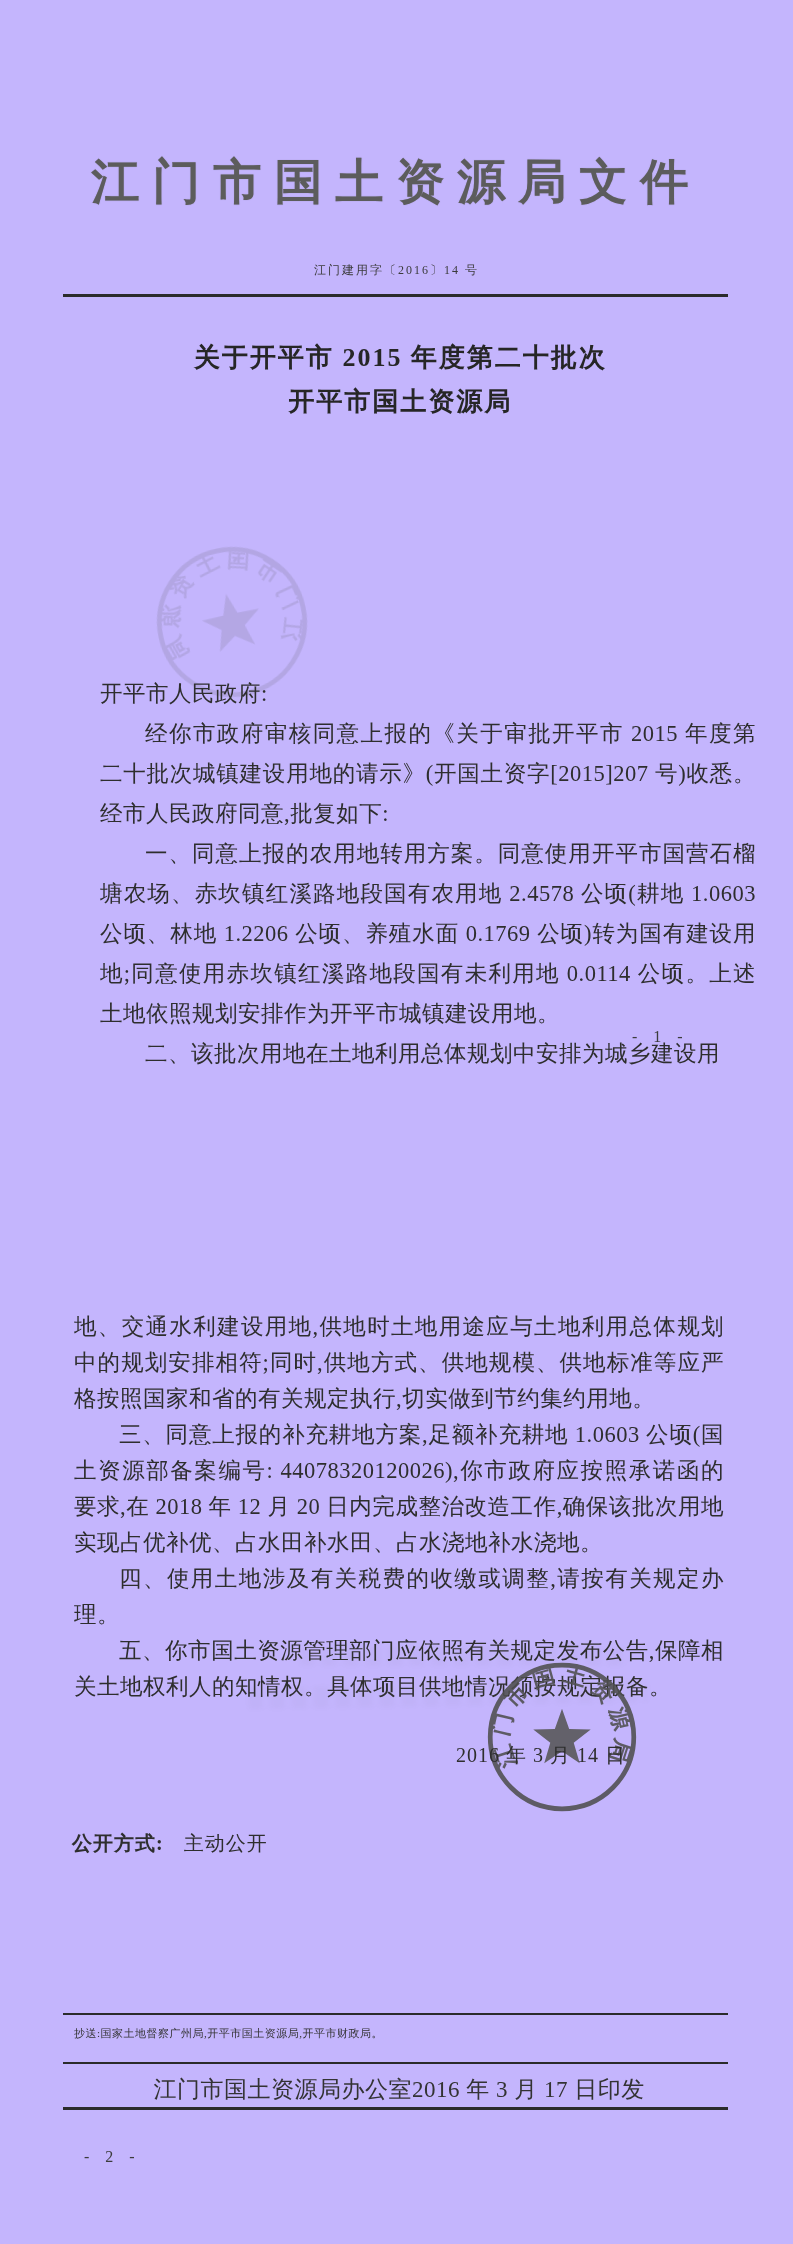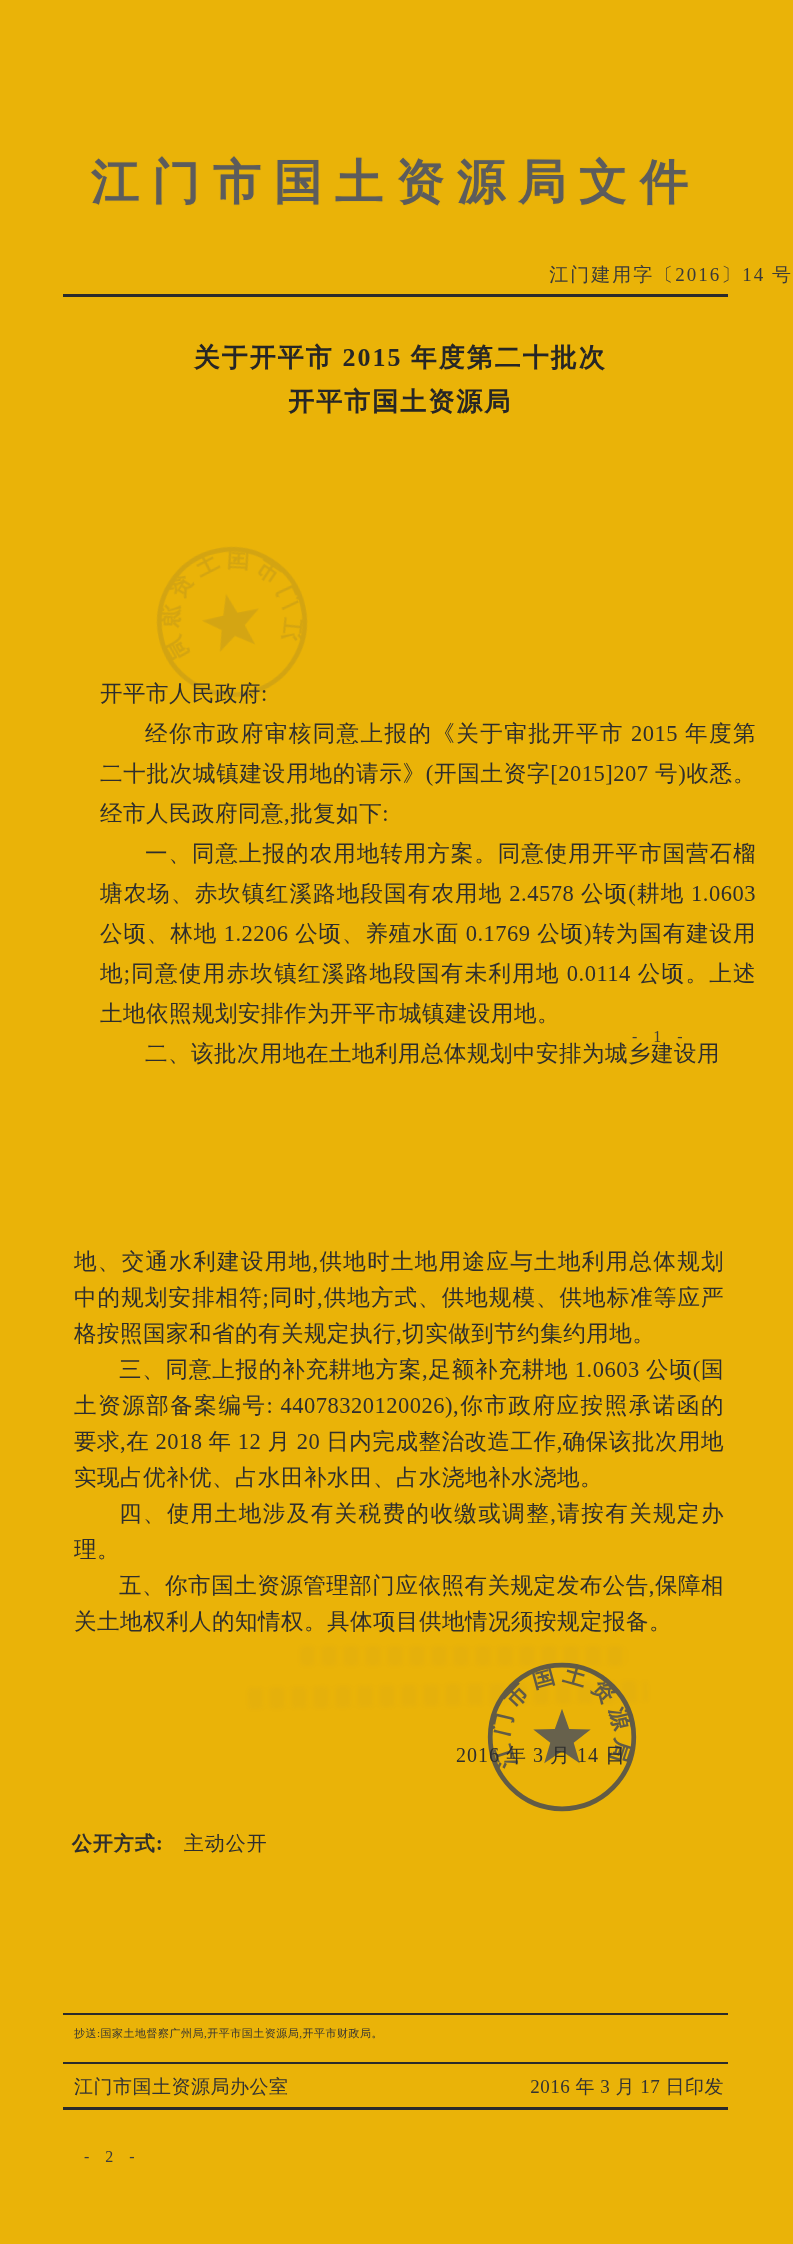--- a/index.html
+++ b/index.html
@@ -1,59 +1,59 @@
 <!DOCTYPE html>
 <html><head>
 <meta charset="utf-8">
 <style>
   html,body{margin:0;padding:0;background:#e8e8e8;}
   .scan{
     position:relative;
     width:793px;height:2244px;
     margin:0 auto;
-    background:#eab308;
+    background:#c4b5fd;
     font-family:"Liberation Serif","DejaVu Serif",serif;
     color:#2f2f2f;
     overflow:hidden;
   }
   
   .masthead{
     position:absolute;top:150px;left:0;right:0;
     text-align:center;
     font-size:48px;font-weight:bold;
     letter-spacing:13px;
     color:#5c5c5c;
     text-shadow:0 0 1px rgba(90,90,90,.4);
     white-space:nowrap;
   }
   .doc-number{
     position:absolute;top:262px;left:0;right:0;
-    text-align:right;
-    font-size:19px;color:#3a3a3a;
+    text-align:center;
+    font-size:12px;color:#3a3a3a;
     letter-spacing:2px;
   }
   .rule{
     position:absolute;left:63px;width:665px;background:#2b2b2b;
   }
   .rule-head{top:294px;height:3px;}
   .doc-title{
     position:absolute;top:336px;left:8px;right:0;
     text-align:center;
     font-size:26px;font-weight:bold;color:#262626;
     line-height:44px;letter-spacing:2px;
   }
   .body-text{
     position:absolute;
     font-size:22.5px;
     color:#2e2e2e;
     text-align:justify;
     letter-spacing:.5px;
   }
   .page1-body{top:674px;left:72px;width:656px;line-height:40px;margin-left:28px;}
-  .page2-body{top:1244px;left:74px;width:650px;line-height:36px;}
+  .page2-body{top:1309px;left:74px;width:650px;line-height:36px;}
   .body-text p{margin:0;}
   .para{text-indent:2em;}
   .no-indent{text-indent:0;}
   .salutation{text-indent:0;}
   .page-number{
     position:absolute;
     font-size:16px;color:#3c3c3c;letter-spacing:6px;
     white-space:nowrap;
   }
   .page-number-1{top:1028px;left:632px;}
@@ -87,22 +87,22 @@
   .publicity .label{font-weight:bold;margin-right:20px;}
   .rule-f1{top:2013px;height:2px;}
   .rule-f2{top:2062px;height:2px;}
   .rule-f3{top:2107px;height:3px;}
   .cc-line{
     position:absolute;top:2026px;left:74px;width:650px;
     font-size:11px;color:#333;letter-spacing:.5px;
   }
   .office-row{
     position:absolute;top:2074px;left:74px;width:650px;
-    display:flex;justify-content:space-between;
-    font-size:19px;color:#333;letter-spacing:.5px;
+    display:flex;justify-content:center;
+    font-size:23px;color:#333;letter-spacing:.5px;
   }
 </style>
 </head>
 <body>
 
 <div class="scan">
 
   <div class="masthead">江门市国土资源局文件</div>
 
   <div class="doc-number">江门建用字〔2016〕14 号</div>

